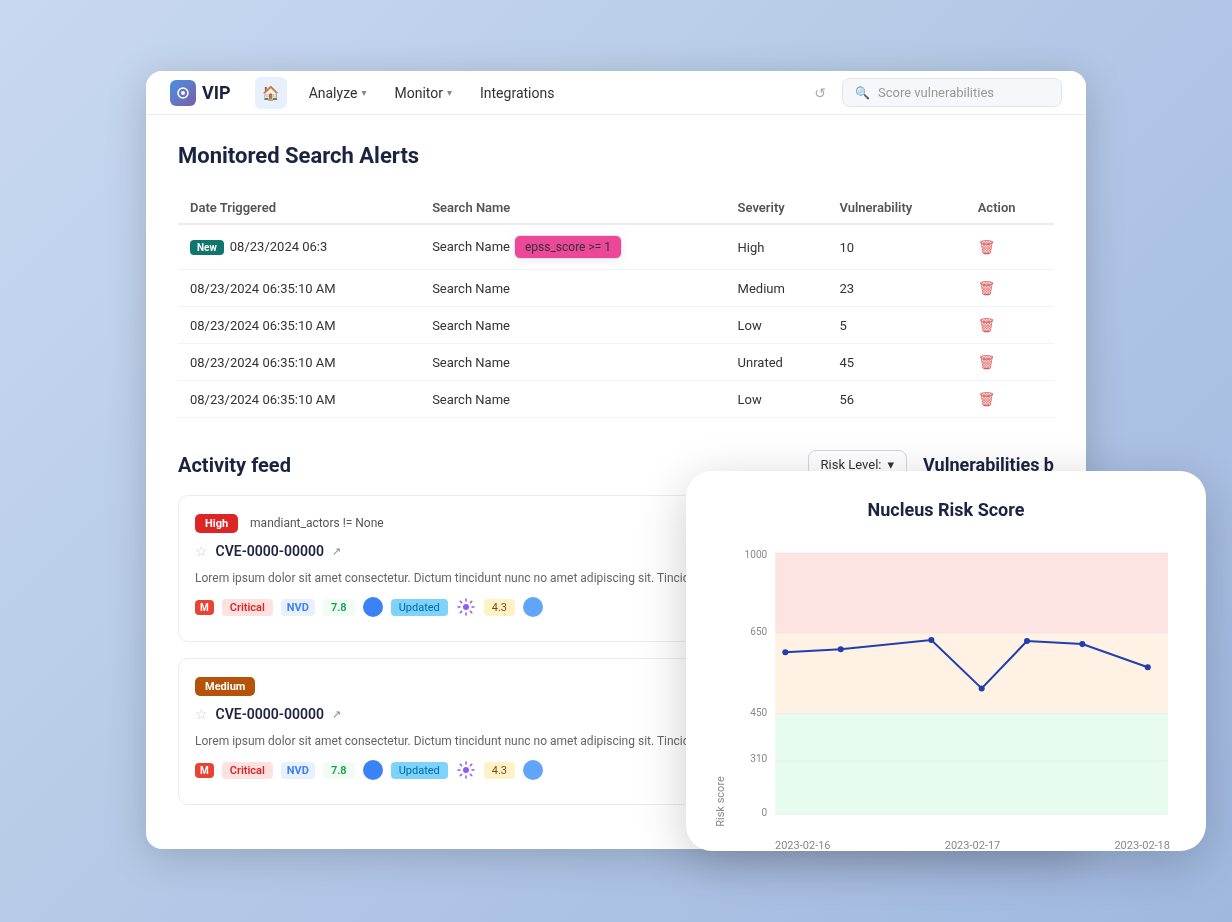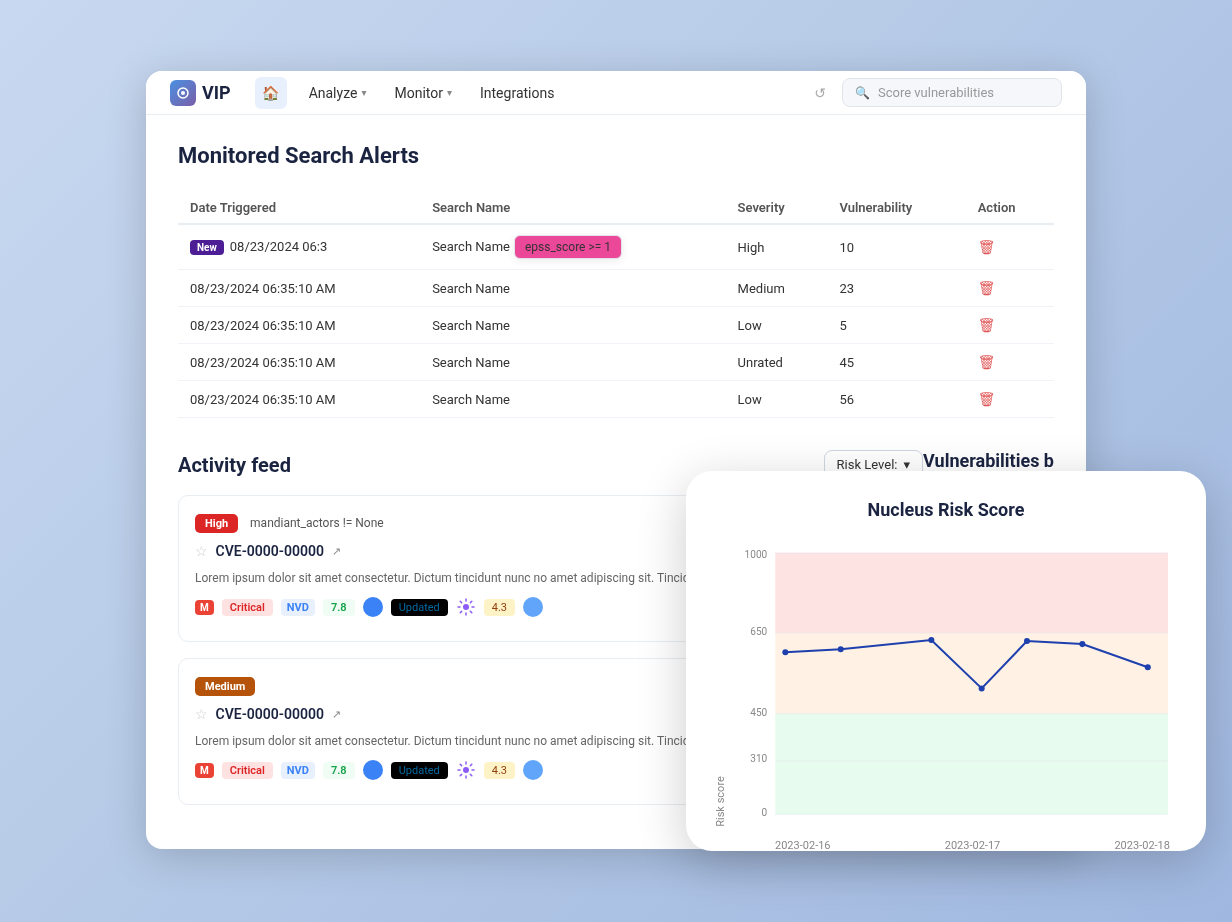--- a/index.html
+++ b/index.html
@@ -119,21 +119,21 @@
       font-size: 13px;
     }
     .data-table td {
       padding: 10px 12px;
       border-bottom: 1px solid #f0f3f8;
       color: #333;
       vertical-align: middle;
     }
     .badge-new {
       display: inline-block;
-      background: #4c1d95;
+      background: #0f766e;
       color: white;
       font-size: 10px;
       font-weight: 700;
       padding: 2px 7px;
       border-radius: 4px;
       margin-right: 6px;
       vertical-align: middle;
     }
     .tooltip-box {
       display: inline-block;
@@ -256,21 +256,21 @@
     }
     .tag-score {
       background: #f0fdf4;
       color: #16a34a;
       font-size: 11px;
       font-weight: 600;
       padding: 2px 8px;
       border-radius: 4px;
     }
     .tag-updated {
-      background: #000000;
+      background: #7dd3fc;
       color: #0369a1;
       font-size: 11px;
       padding: 2px 8px;
       border-radius: 4px;
     }
     .tag-score-43 {
       background: #fef3c7;
       color: #92400e;
       font-size: 11px;
       padding: 2px 8px;
@@ -399,21 +399,21 @@
                 <td>56</td>
                 <td><span class="delete-icon">🗑</span></td>
               </tr>
             </tbody>
         </table>
       </div>
 
       <div>
         <div class="section-header">
           <h2 class="section-title">Activity feed</h2>
-          <div style="display:flex;">
+          <div style="display:flex;align-items:center;gap:16px;">
             <div class="risk-level-btn">
               <span>Risk Level:</span>
               <span>▾</span>
             </div>
             <span class="vuln-header">Vulnerabilities b</span>
           </div>
         </div>
 
         <div class="activity-card">
           <div style="margin-bottom:10px;">

